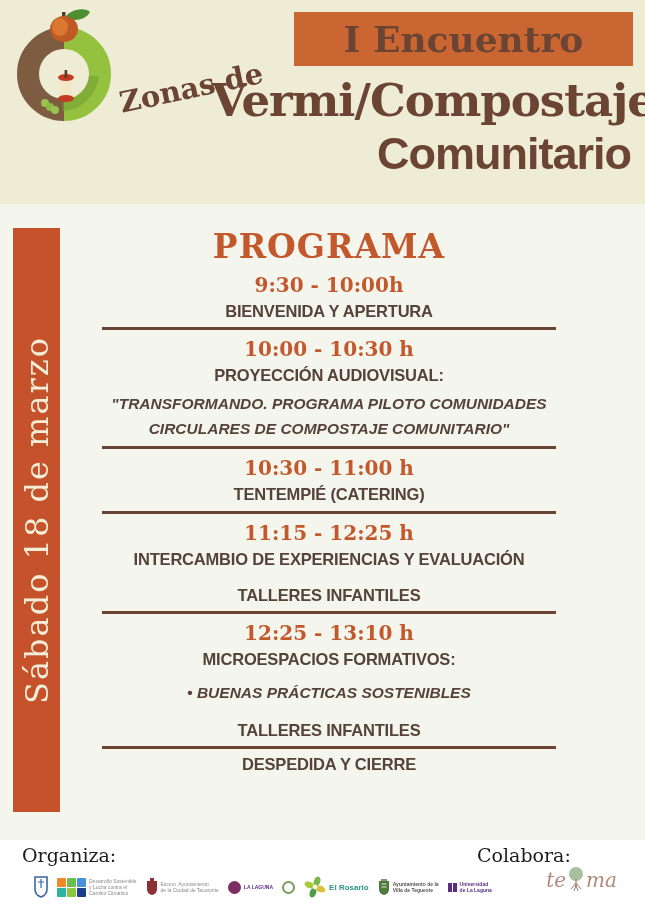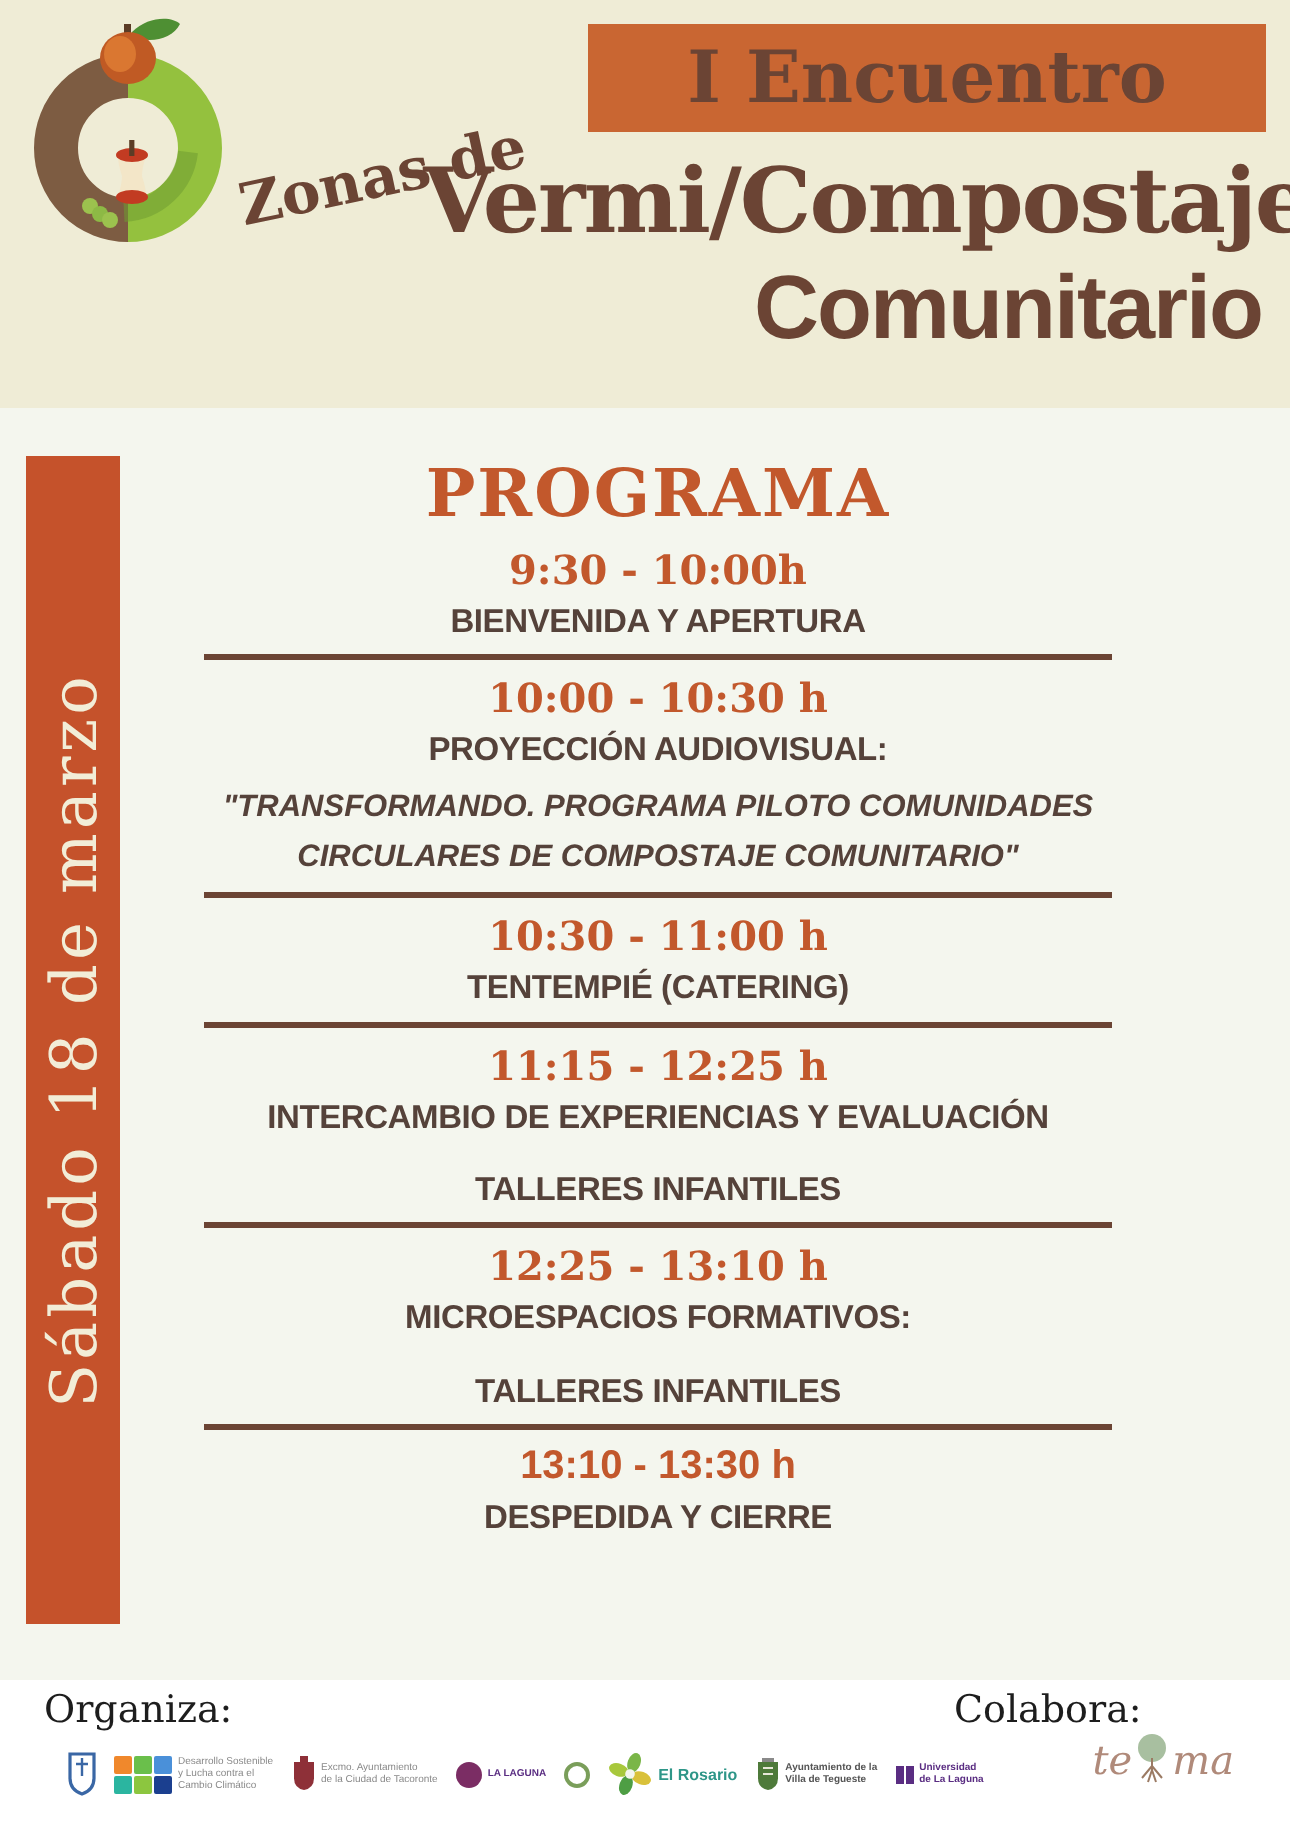--- a/index.html
+++ b/index.html
@@ -128,26 +128,26 @@
           <section class="session">
             <div class="time">11:15 - 12:25 h</div>
             <div class="heading">INTERCAMBIO DE EXPERIENCIAS Y EVALUACIÓN</div>
             <div class="heading spaced">TALLERES INFANTILES</div>
           </section>
           <div class="divider"></div>
           <section class="session">
             <div class="time">12:25 - 13:10 h</div>
             <div class="heading">MICROESPACIOS FORMATIVOS:</div>
             <ul class="bullets">
+              <li>BUENAS PRÁCTICAS SOSTENIBLES</li>
             </ul>
             <div class="heading spaced">TALLERES INFANTILES</div>
           </section>
           <div class="divider"></div>
           <section class="session">
-            <div class="time sans">13:10 - 13:30 h</div>
             <div class="heading">DESPEDIDA Y CIERRE</div>
           </section>
         </div>
     </div>
   </div>
 
   <div class="footer">
     <div class="org-label">Organiza:</div>
     <div class="col-label">Colabora:</div>
 

